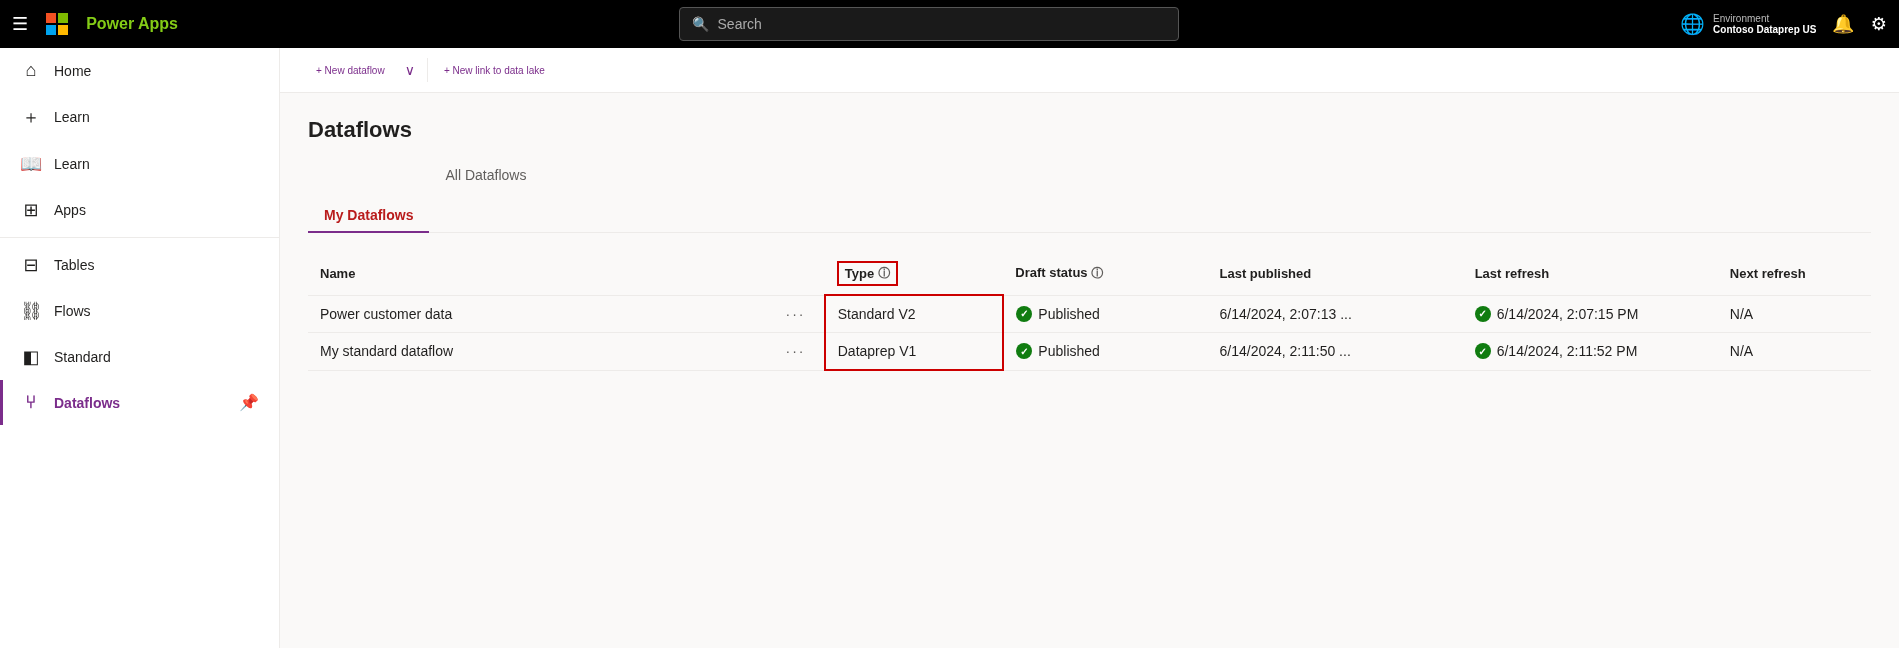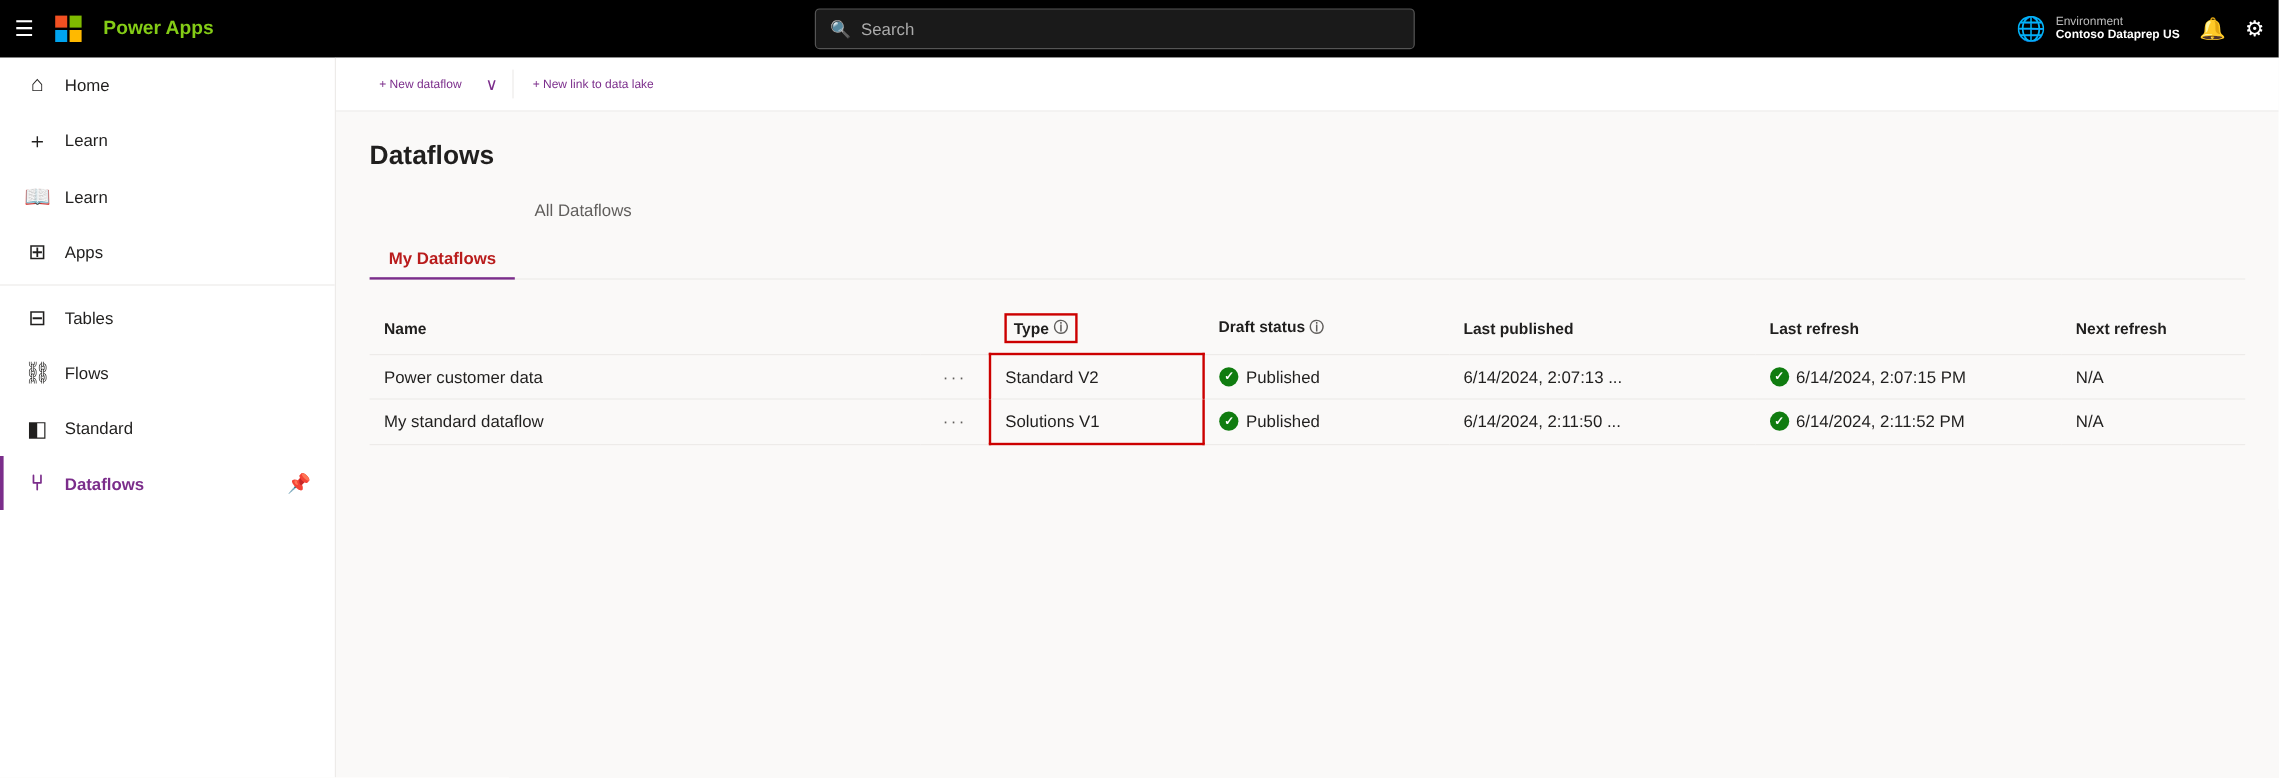--- a/index.html
+++ b/index.html
@@ -243,21 +243,21 @@
                 <span>6/14/2024, 2:07:15 PM</span>
               </div>
             </td>
             <td class="col-next">N/A</td>
           </tr>
 
           <tr>
             <td class="col-name">My standard dataflow</td>
             <td class="col-menu"><span class="ellipsis">···</span></td>
             <td class="col-type" style="border-left:2px solid #c00; border-right:2px solid #c00; border-bottom:2px solid #c00;">
-              <span>Solutions V1</span>
+              <span>Dataprep V1</span>
             </td>
             <td class="col-draft">
               <div class="status-badge">
                 <div class="status-dot"></div>
                 <span>Published</span>
               </div>
             </td>
             <td class="col-published">6/14/2024, 2:11:50 ...</td>
             <td class="col-refresh">
               <div class="status-badge">

